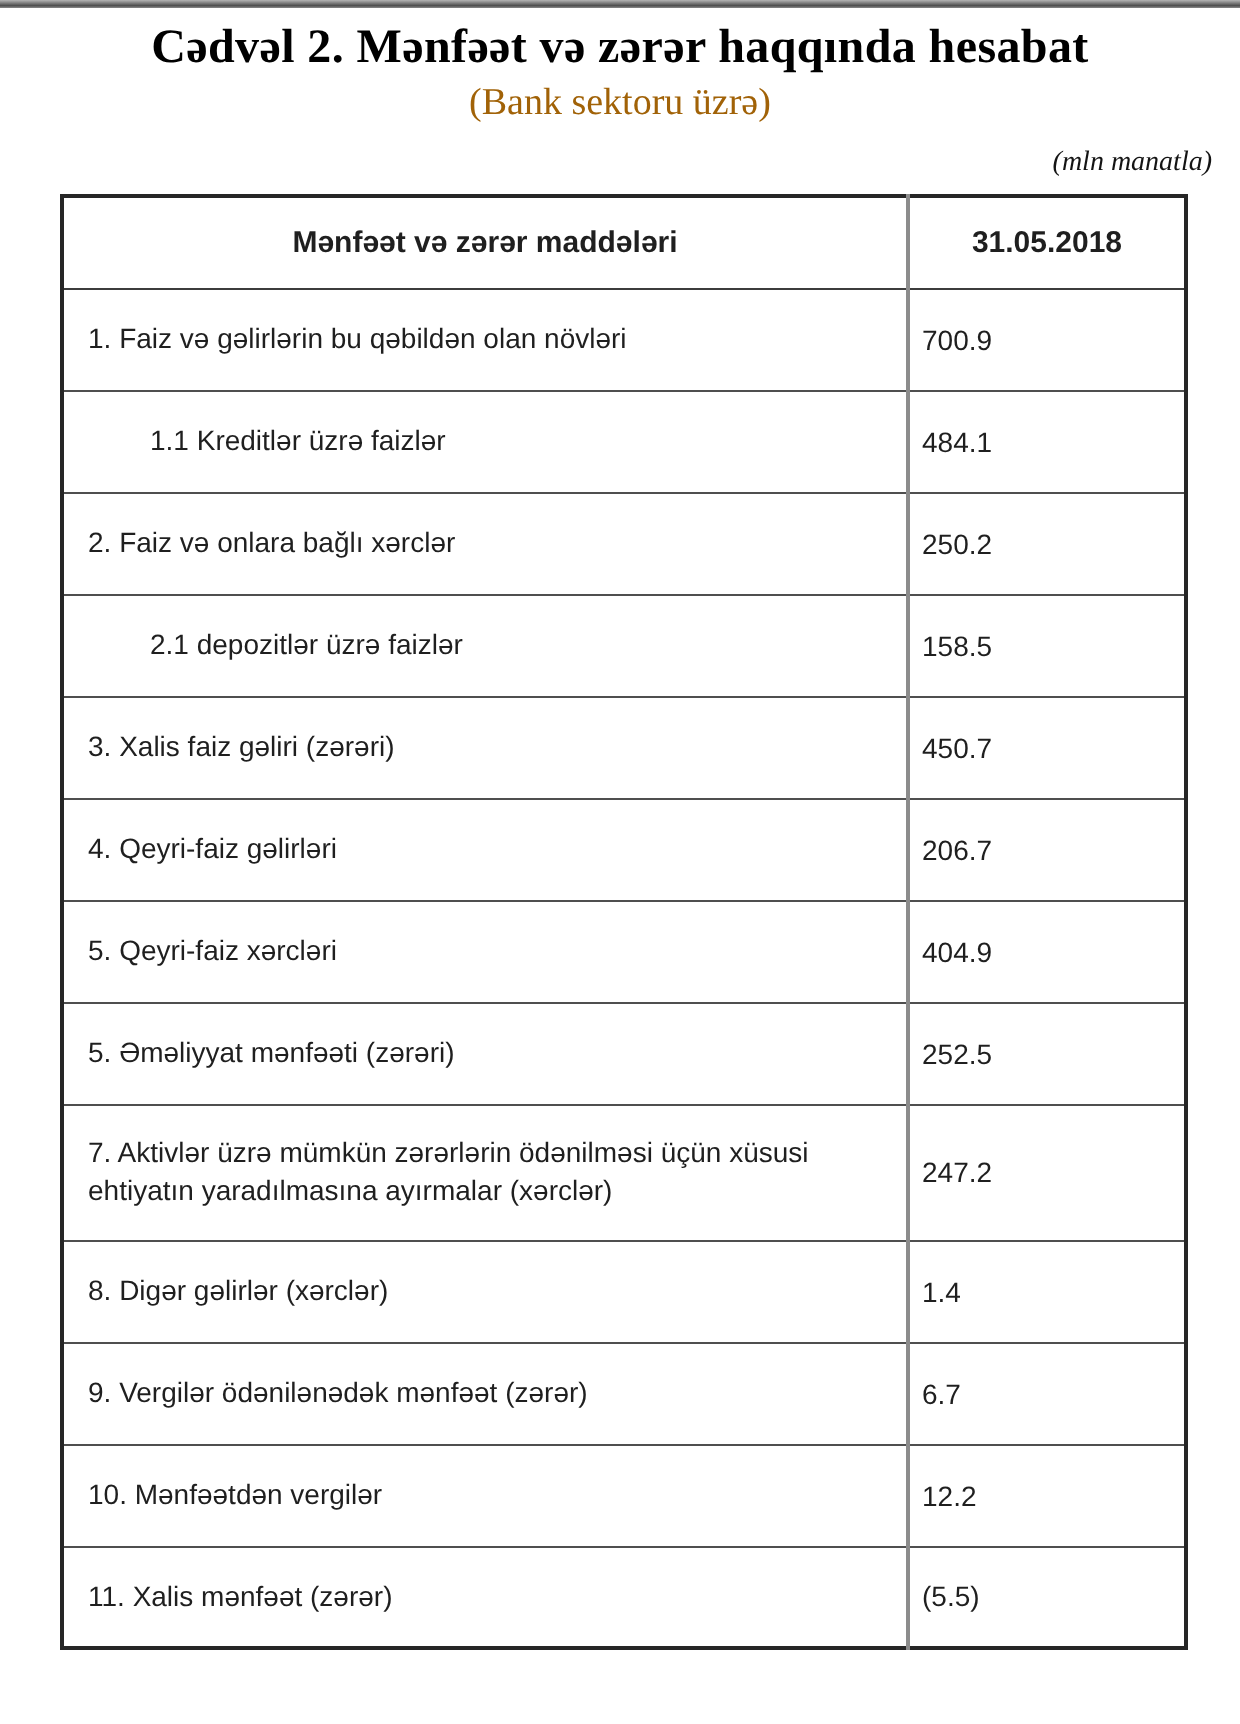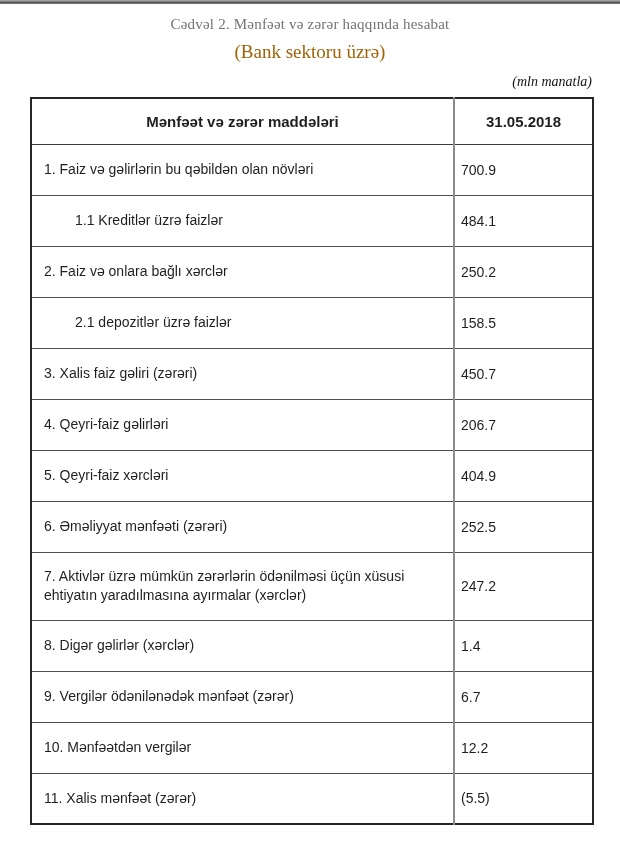--- a/index.html
+++ b/index.html
@@ -21,38 +21,38 @@
   .top-edge {
     position: absolute;
     top: 0; left: 0;
     width: 620px; height: 4px;
     background: linear-gradient(to bottom, #b5b5b5, #4e4e4e 70%, #8a8a8a);
   }
   .title {
     margin-top: 11px;
     text-align: center;
     font-family: "Liberation Serif", serif;
-    font-weight: normal;
-    font-size: 15px;
+    font-weight: bold;
+    font-size: 24px;
     line-height: 26px;
     letter-spacing: 0.2px;
-    color: #737373;
+    color: #000000;
   }
   .subtitle {
     text-align: center;
     font-family: "Liberation Serif", serif;
     font-size: 19px;
     line-height: 24px;
     margin-top: 3px;
     color: #a16207;
   }
   .unit-note {
     position: absolute;
     top: 74px;
-    right: 28px;
+    right: 14px;
     font-family: "Liberation Serif", serif;
     font-style: italic;
     font-size: 14px;
     color: #141414;
   }
   table.pl-table {
     position: absolute;
     top: 97px;
     left: 30px;
     width: 562px;
@@ -136,21 +136,21 @@
   </tr>
       <tr>
     <td class="label-cell">4. Qeyri-faiz gəlirləri</td>
     <td class="value-cell">206.7</td>
   </tr>
       <tr>
     <td class="label-cell">5. Qeyri-faiz xərcləri</td>
     <td class="value-cell">404.9</td>
   </tr>
       <tr>
-    <td class="label-cell">6. Əməliyyat mənfəəti (zərəri)</td>
+    <td class="label-cell">5. Əməliyyat mənfəəti (zərəri)</td>
     <td class="value-cell">252.5</td>
   </tr>
       <tr class="tall">
     <td class="label-cell">7. Aktivlər üzrə mümkün zərərlərin ödənilməsi üçün xüsusi ehtiyatın yaradılmasına ayırmalar (xərclər)</td>
     <td class="value-cell">247.2</td>
   </tr>
       <tr>
     <td class="label-cell">8. Digər gəlirlər (xərclər)</td>
     <td class="value-cell">1.4</td>
   </tr>

